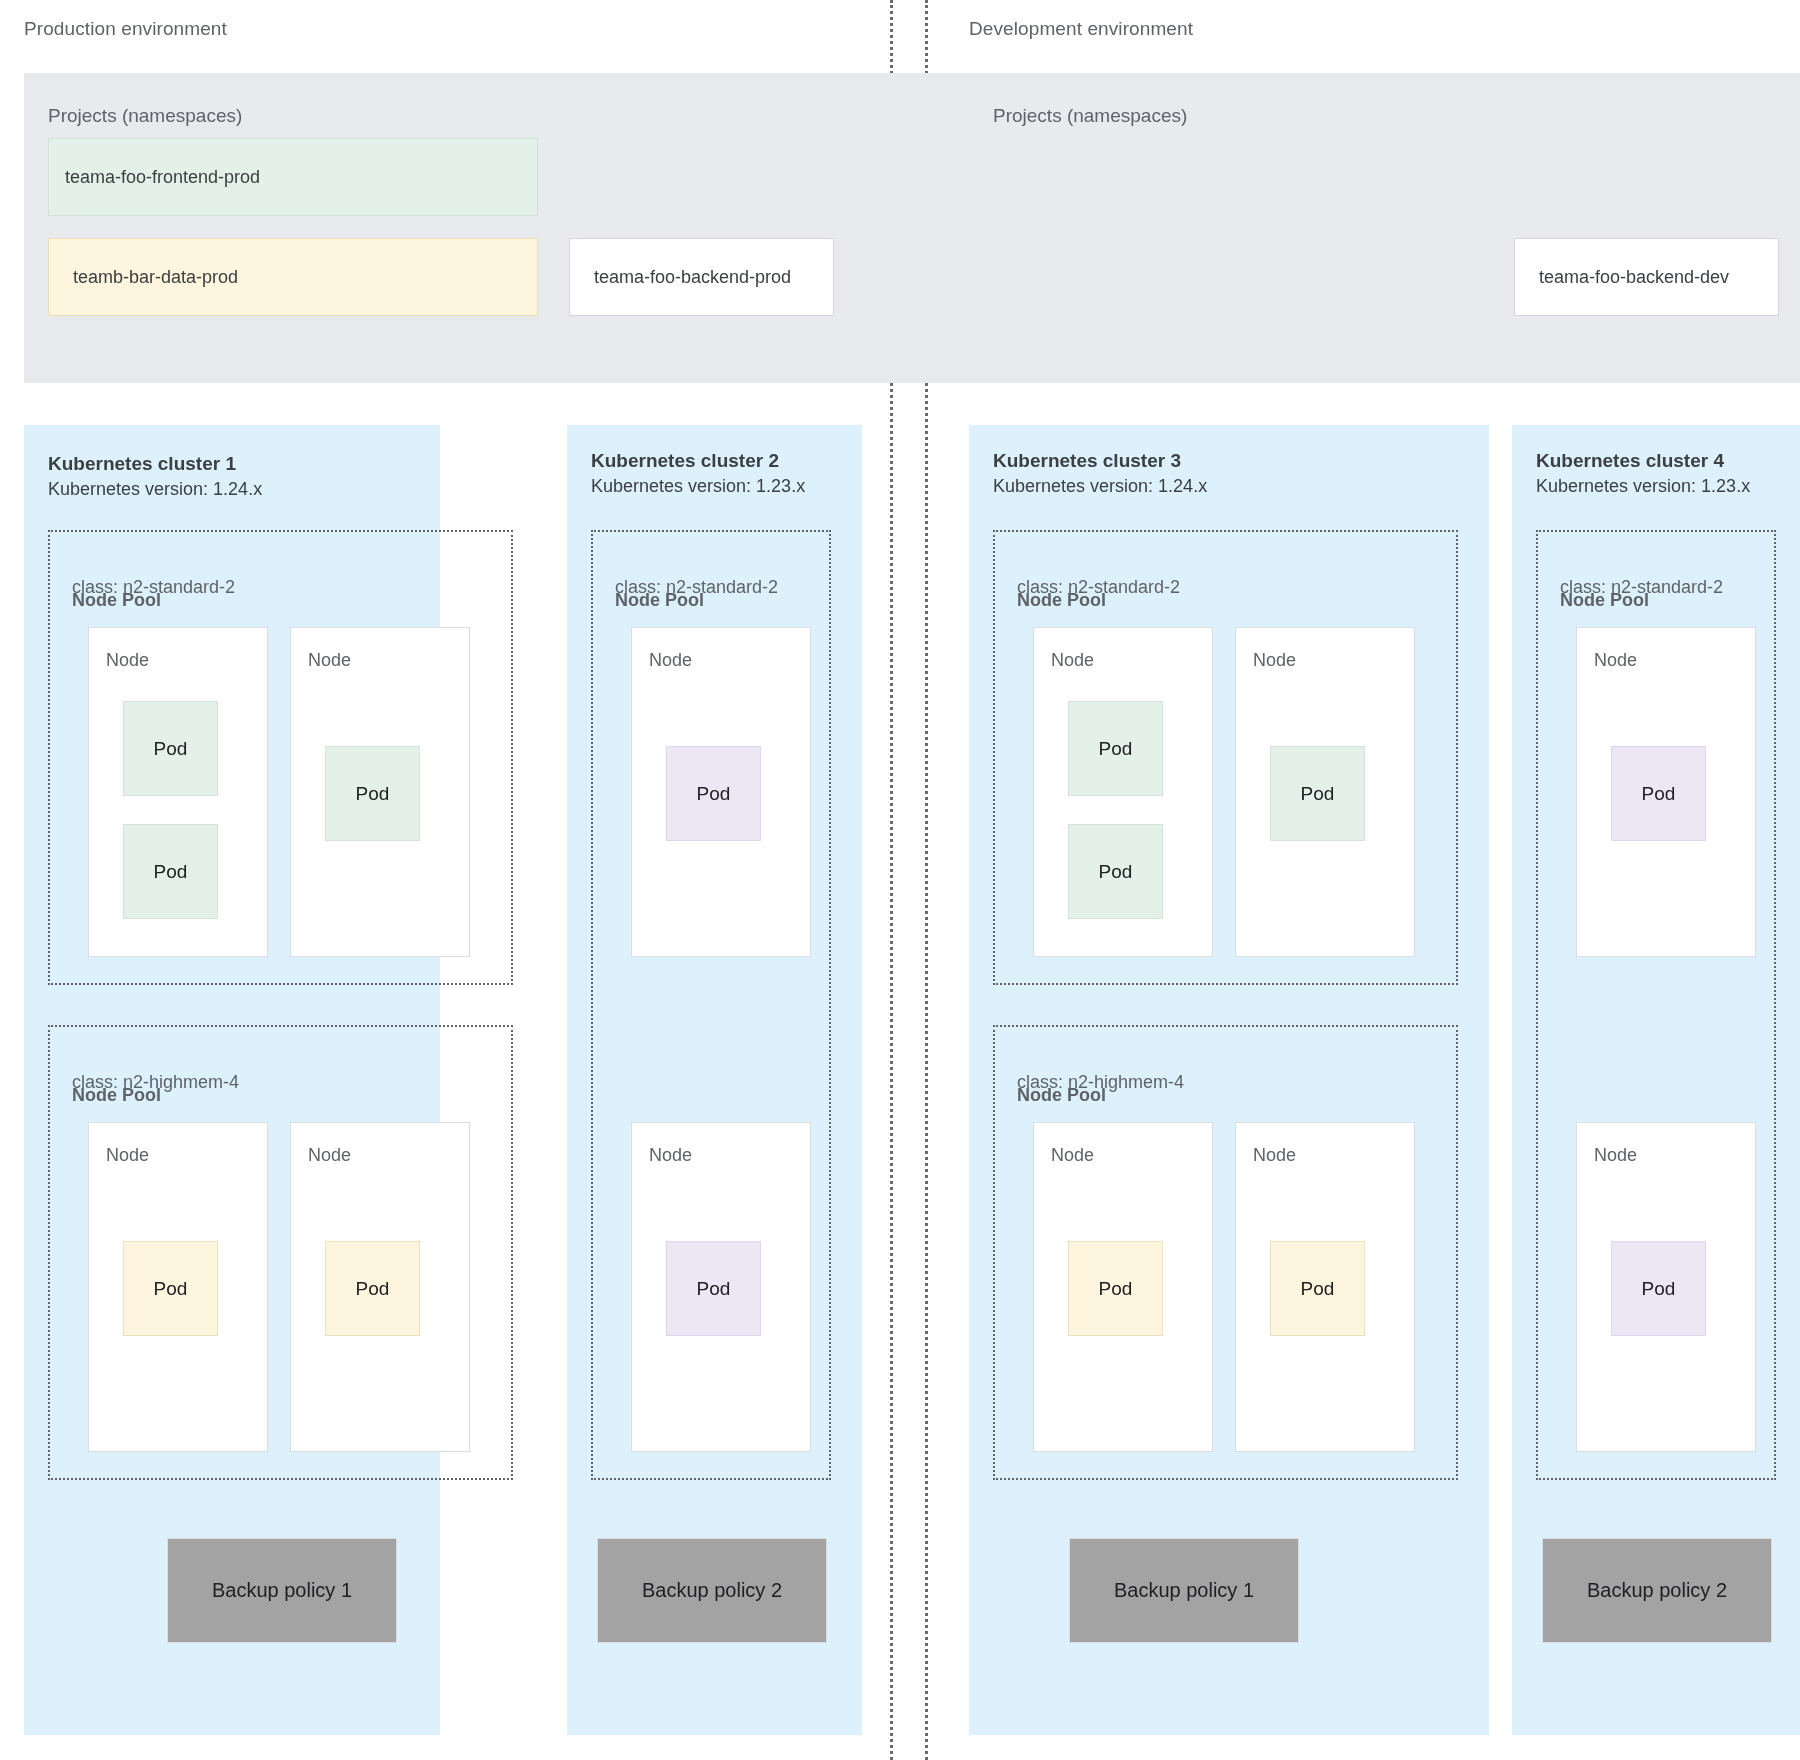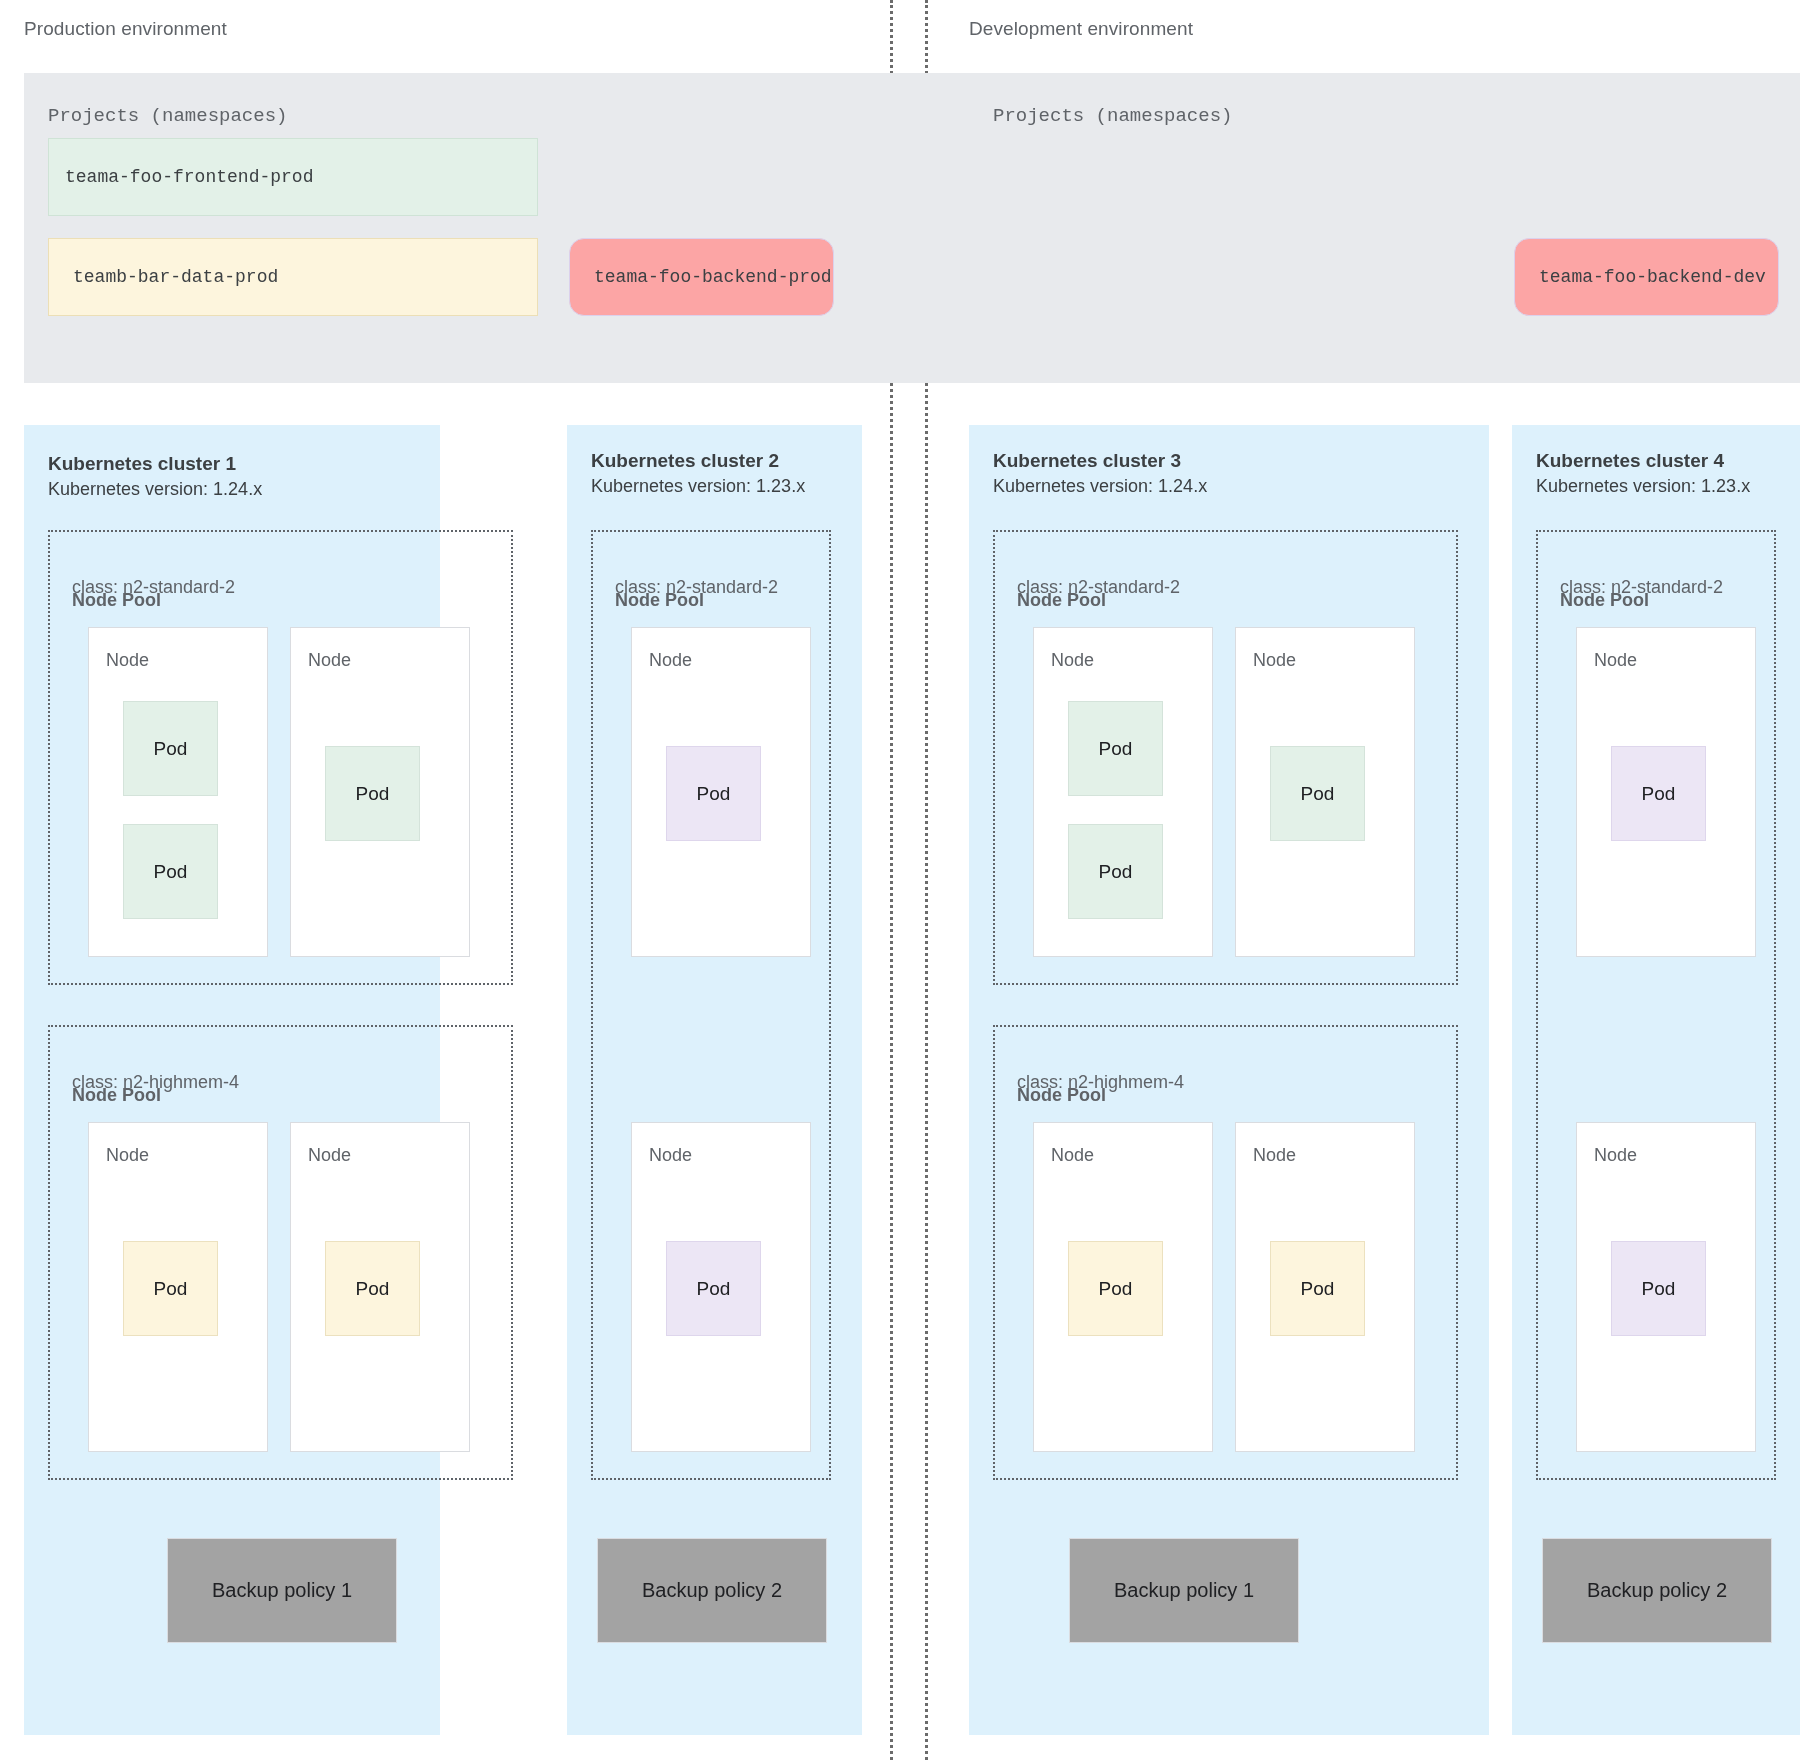--- a/index.html
+++ b/index.html
@@ -48,21 +48,20 @@
   }
 
   
   .projects {
     position: absolute;
     top: 73px;
     left: 24px;
     width: 972px;
     height: 310px;
     background: #e8eaed;
-    font-family: Liberation Mono, monospace;
   }
   .projects-title {
     position: absolute;
     top: 32px;
     left: 24px;
     font-size: 19px;
     color: #5f6368;
     white-space: nowrap;
   }
   .ns {
@@ -70,21 +69,21 @@
     display: flex;
     align-items: center;
     padding-left: 24px;
     font-size: 18px;
     color: #3c4043;
     border: 1px solid;
     white-space: nowrap;
   }
   .ns-green  { background: #e3f1e8; border-color: #cfe3d6; }
   .ns-yellow { background: #fdf5dd; border-color: #ecdfb6; }
-  .ns-purple { background: #fca5a5; border-color: #dbd1ec; border-radius: 15px; }
+  .ns-purple { background: #ffffff; border-color: #dbd1ec; }
 
   .ns-row1 { top: 65px;  left: 24px; width: 490px; height: 78px; padding-left: 16px; }
   .ns-row2a{ top: 165px; left: 24px; width: 490px; height: 78px; }
   .ns-row2b{ top: 165px; left: 545px; width: 265px; height: 78px; }
 
   
   .cluster {
     position: absolute;
     background: #ddf1fc;
   }

